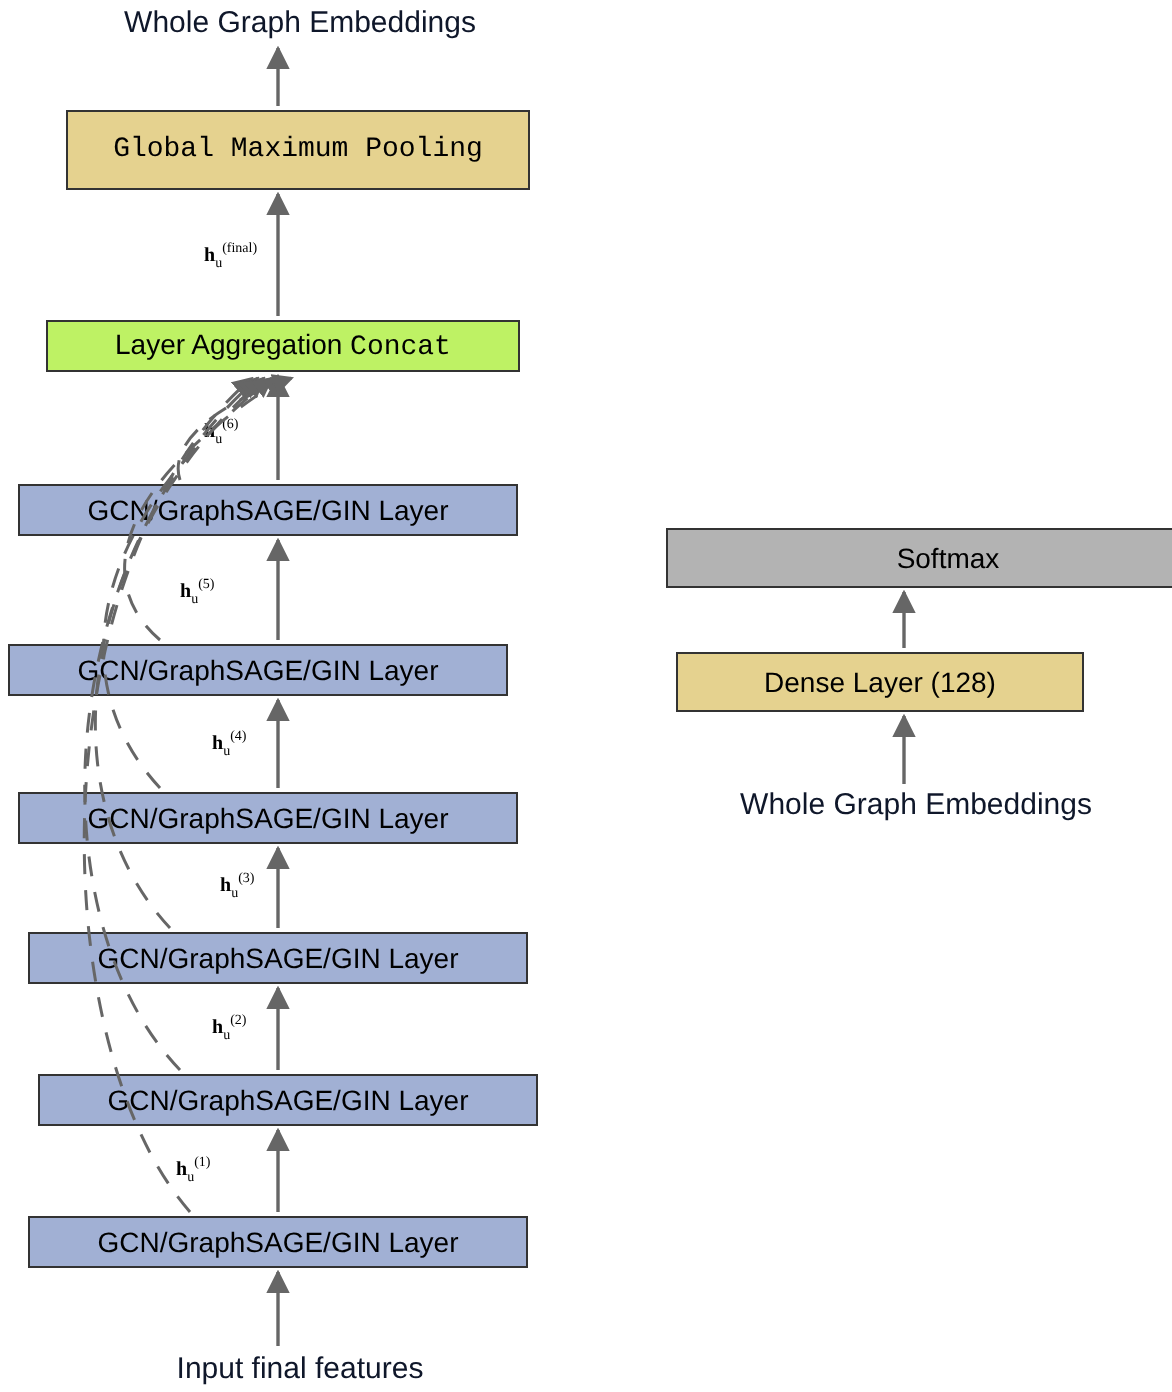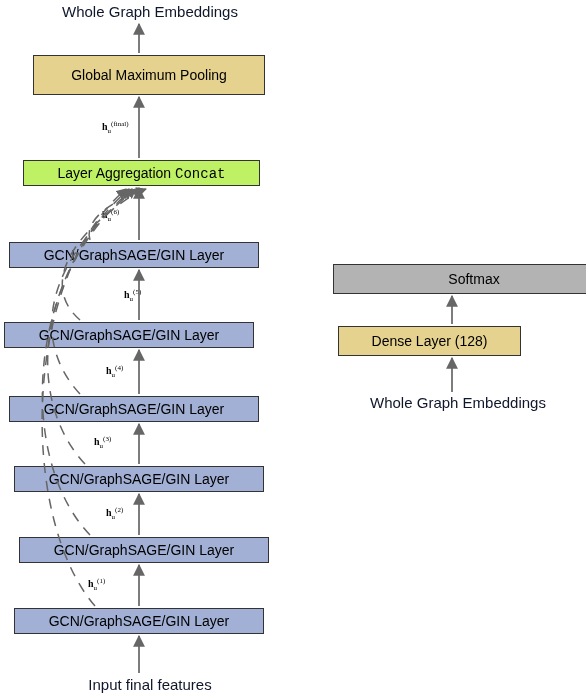--- a/index.html
+++ b/index.html
@@ -46,21 +46,21 @@
     white-space: nowrap;
   }
   .sup { font-size: 7px; vertical-align: super; }
   .sub { font-size: 7px; vertical-align: sub; }
 </style>
 </head>
 <body>
 
 <div class="label" style="left:40px; top:3px; width:220px;">Whole Graph Embeddings</div>
 
-<div class="block gold" style="left:33px; top:55px; width:232px; height:40px;">
+<div class="block gold" style="left:33px; top:55px; width:232px; height:40px;font-family:Liberation Mono, monospace;">
   <span>Global Maximum Pooling</span>
 </div>
 
 <div class="block brown" style="left:23px; top:160px; width:237px; height:26px;">
   <span>
     <span>Layer Aggregation </span><span style="font-family:'Courier New',monospace;">Concat</span>
   </span>
 </div>
 
 <div class="block blue" style="left:9px;  top:242px; width:250px; height:26px;">
@@ -83,40 +83,40 @@
 </div>
 
 <div class="label" style="left:60px; top:676px; width:180px;">Input final features</div>
 
 <div class="hlabel" style="left:102px; top:120px;">
   <b>h</b><span class="sub">u</span><span class="sup">(final)</span>
 </div>
 <div class="hlabel" style="left:102px; top:208px;">
   <b>h</b><span class="sub">u</span><span class="sup">(6)</span>
 </div>
-<div class="hlabel" style="left:124px; top:288px;">
+<div class="hlabel" style="left:90px; top:288px;">
   <b>h</b><span class="sub">u</span><span class="sup">(5)</span>
 </div>
 <div class="hlabel" style="left:106px; top:364px;">
   <b>h</b><span class="sub">u</span><span class="sup">(4)</span>
 </div>
-<div class="hlabel" style="left:94px; top:435px;">
+<div class="hlabel" style="left:110px; top:435px;">
   <b>h</b><span class="sub">u</span><span class="sup">(3)</span>
 </div>
 <div class="hlabel" style="left:106px; top:506px;">
   <b>h</b><span class="sub">u</span><span class="sup">(2)</span>
 </div>
 <div class="hlabel" style="left:88px; top:577px;">
   <b>h</b><span class="sub">u</span><span class="sup">(1)</span>
 </div>
 
 <div class="block gray" style="left:333px; top:264px; width:282px; height:30px;">
   <span>Softmax</span>
 </div>
-<div class="block gold" style="left:338px; top:326px; width:183px; height:30px;">
+<div class="block gold" style="left:338px; top:326px; width:204px; height:30px;">
   <span>Dense Layer (128)</span>
 </div>
 <div class="label" style="left:358px; top:394px; width:200px;">Whole Graph Embeddings</div>
 
 <svg class="arrows">
   <defs>
     <marker id="ah" viewBox="0 0 10 10" refX="9" refY="5" markerWidth="7" markerHeight="7" orient="auto-start-reverse">
       <path d="M 0 0 L 10 5 L 0 10 z" fill="#666"></path>
     </marker>
   </defs>

